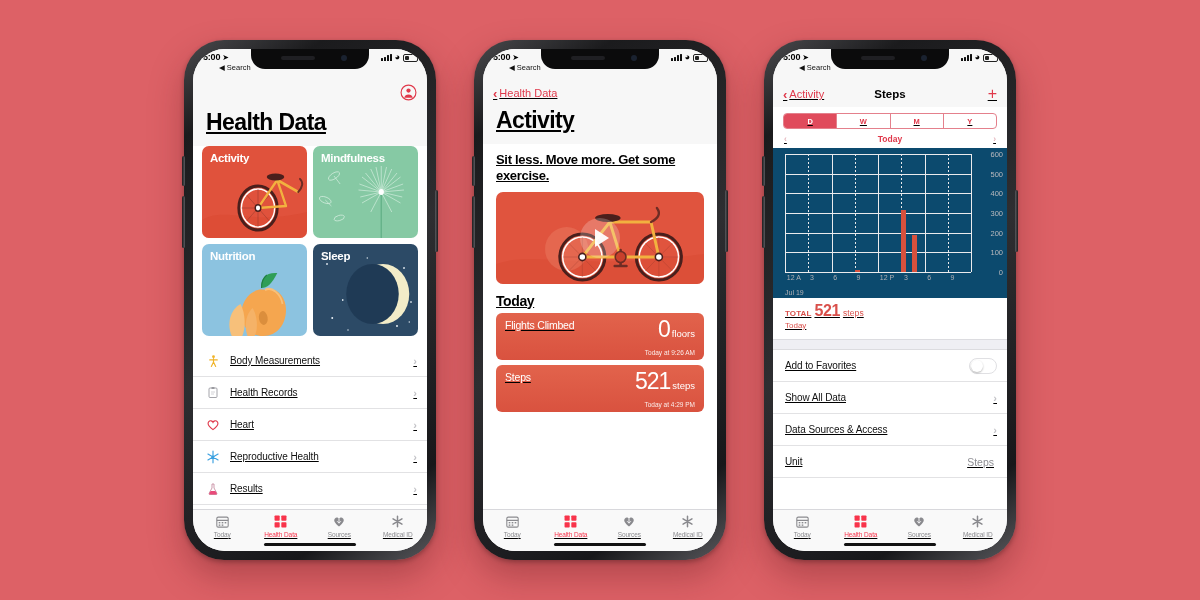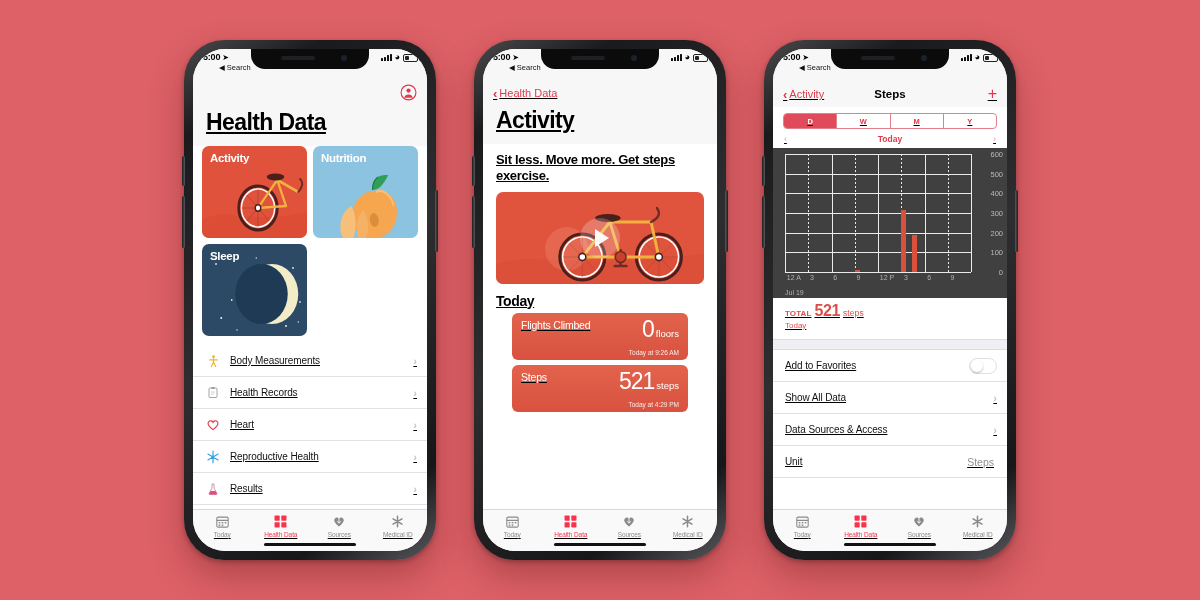--- a/index.html
+++ b/index.html
@@ -125,21 +125,21 @@
          letter-spacing:-.3px; color:#000; background:#fff; }
   .video { margin:0 13px; height:92px; border-radius:7px; overflow:hidden; position:relative; }
   .video svg { position:absolute; inset:0; width:100%; height:100%; }
   .play { position:absolute; left:50%; top:50%; transform:translate(-50%,-50%);
           width:40px; height:40px; border-radius:50%;
           background:rgba(255,255,255,.22); display:flex; align-items:center; justify-content:center; z-index:5; }
   .play::after { content:""; border-left:14px solid rgba(255,255,255,.95);
                  border-top:9px solid transparent; border-bottom:9px solid transparent; margin-left:4px; }
   .todayhdr { padding:9px 13px 4px; font-size:14px; font-weight:700; letter-spacing:-.4px; color:#000; }
   .mcard {
-    margin:0 29px 5px; height:47px; border-radius:6px; position:relative;
+    margin:0 13px 5px; height:47px; border-radius:6px; position:relative;
     background:linear-gradient(180deg,#e2634c 0%,#d9523f 100%);
     color:#fff; padding:6px 9px;
   }
   .mcard .mt { font-size:10.5px; font-weight:400; max-width:105px; line-height:1.18; letter-spacing:-.2px; }
   .mcard .mv { position:absolute; right:9px; top:5px; display:flex; align-items:baseline; }
   .mcard .mv b { font-size:23px; font-weight:300; letter-spacing:-1px; line-height:1; }
   .mcard .mv u { text-decoration:none; font-size:9.5px; font-weight:400; margin-left:2px; }
   .mcard .ms { position:absolute; right:9px; bottom:4px; font-size:6.5px; color:rgba(255,255,255,.88); }
 
   
@@ -148,21 +148,21 @@
   .seg div { flex:1; display:flex; align-items:center; justify-content:center;
              font-size:7.5px; font-weight:600; color:#e0394b;
              border-right:1px solid #e4808c; }
   .seg div:last-child { border-right:0; }
   .seg div.on { background:#e04b5c; color:#fff; }
   .daterow { display:flex; align-items:center; padding:5px 11px 4px; position:relative; }
   .daterow .dn { font-size:8.5px; color:#e5b6bd; font-weight:700; }
   .daterow .dc { position:absolute; left:0; right:0; text-align:center;
                  font-size:8.5px; font-weight:700; color:#e0394b; }
 
-  .chartwrap { position:relative; margin:0 0 0 0; height:150px; background:#404040; }
+  .chartwrap { position:relative; margin:0 0 0 0; height:150px; background:#0c4a6e; }
   .chart { position:absolute; left:12px; right:36px; top:6px; bottom:26px; }
   .gridv { position:absolute; inset:0; }
   .gridv i { position:absolute; top:0; bottom:0; width:1px; background:#ebebed; }
   .gridv i.dot { background:repeating-linear-gradient(to bottom,#e9e9eb 0 2px,transparent 2px 4px); }
   .gridh i { position:absolute; left:0; right:0; height:1px; background:#ebebed; }
   .axisL { position:absolute; right:4px; top:6px; bottom:26px; width:30px; }
   .axisL span { position:absolute; right:0; font-size:7.5px; color:#b9b9bd; transform:translateY(-50%); }
   .bars-area { position:absolute; inset:0; }
   .bar { position:absolute; bottom:0; background:#d8513d; width:5px; }
   .axisX { position:absolute; left:12px; right:36px; bottom:12px; height:12px; }
@@ -239,20 +239,39 @@
                 <path d="M64 62 L64 43 M64 62 L83 62 M64 62 L64 81 M64 62 L45 62 M64 62 L77 49 M64 62 L77 75 M64 62 L51 75 M64 62 L51 49"></path>
               </g>
               <path d="M64 62 L86 34 L110 46 M86 34 L96 60 M64 62 L96 60" fill="none" stroke="#f2b13f" stroke-width="2.6" stroke-linecap="round"></path>
               <path d="M110 46 q8 -8 2 -13" fill="none" stroke="#6d2c24" stroke-width="2.2" stroke-linecap="round"></path>
               <ellipse cx="84" cy="31" rx="10" ry="3.4" fill="#4a1f1c"></ellipse>
               <circle cx="64" cy="62" r="3.2" fill="#fff" stroke="#4a1f1c" stroke-width="1.6"></circle>
             </svg>
             <span class="lbl">Activity</span>
           </div>
 
+          <div class="tile" style="background:#86c9a4">
+            <svg viewBox="0 0 120 92" preserveAspectRatio="none">
+              <g stroke="#d9f0e3" stroke-width=".8" opacity=".85">
+                <path d="M78 92 L78 48" stroke="#5fae84" stroke-width="1.6"></path>
+                <g transform="translate(78,46)">
+                  <path d="M0 0 L0 -26 M0 0 L12 -23 M0 0 L22 -15 M0 0 L26 -2 M0 0 L22 11 M0 0 L12 20 M0 0 L-12 -23 M0 0 L-22 -15 M0 0 L-26 -2 M0 0 L-22 11 M0 0 L-12 20 M0 0 L6 -25 M0 0 L-6 -25 M0 0 L18 -19 M0 0 L-18 -19 M0 0 L25 -8 M0 0 L-25 -8 M0 0 L24 5 M0 0 L-24 5"></path>
+                </g>
+              </g>
+              <circle cx="78" cy="46" r="3" fill="#fff"></circle>
+              <g fill="none" stroke="#e3f4ea" stroke-width=".8" opacity=".8">
+                <ellipse cx="24" cy="30" rx="7" ry="3" transform="rotate(-28 24 30)"></ellipse>
+                <path d="M24 30 L31 38"></path>
+                <ellipse cx="14" cy="54" rx="7" ry="3" transform="rotate(18 14 54)"></ellipse>
+                <path d="M14 54 L21 60"></path>
+                <ellipse cx="30" cy="72" rx="6" ry="2.6" transform="rotate(-14 30 72)"></ellipse>
+              </g>
+            </svg>
+            <span class="lbl">Mindfulness</span>
+          </div>
 
           <div class="tile" style="background:#8cc3e0">
             <svg viewBox="0 0 120 92" preserveAspectRatio="none">
               <path d="M70 92 C50 92 42 76 46 63 C50 50 62 44 72 46 C84 42 96 52 96 66 C96 80 86 92 70 92Z" fill="#f5a64f"></path>
               <path d="M72 46 C80 42 90 50 92 60" fill="none" stroke="#f7c07a" stroke-width="2"></path>
               <path d="M68 44 C66 34 74 28 86 29 C80 40 74 44 68 44Z" fill="#2f9e57"></path>
               <path d="M68 44 C68 38 70 34 74 31" fill="none" stroke="#1f7b41" stroke-width="1.2"></path>
               <path d="M34 92 C28 80 32 66 44 60 C50 70 50 84 46 92Z" fill="#f7c07a"></path>
               <path d="M52 92 C48 82 50 70 58 64 C64 74 64 86 60 92Z" fill="#f5b267"></path>
               <ellipse cx="70" cy="74" rx="5" ry="7" fill="#c47a2e" opacity=".55" transform="rotate(-12 70 74)"></ellipse>
@@ -422,21 +441,21 @@
       <div class="navrow" style="height:24px;display:flex;align-items:center">
         <span class="nav-back">
           <span class="chev-l">‹</span>
           <span>Health Data</span>
         </span>
       </div>
 
       <div class="bigtitle">Activity</div>
 
       <div class="content">
-        <div class="sub">Sit less. Move more. Get steps exercise.</div>
+        <div class="sub">Sit less. Move more. Get some exercise.</div>
 
         <div class="video">
           <svg viewBox="0 0 212 92" preserveAspectRatio="none">
             <rect width="212" height="92" fill="#e0543e"></rect>
             <path d="M0 72 C40 58 72 80 212 62 L212 92 L0 92Z" fill="#d84a33" opacity=".55"></path>
             <circle cx="72" cy="57" r="22" fill="#ea7a5f" opacity=".5"></circle>
             <circle cx="88" cy="65" r="23" fill="none" stroke="#4a1f1c" stroke-width="3"></circle>
             <circle cx="88" cy="65" r="20" fill="none" stroke="#fff" stroke-width="1.5"></circle>
             <circle cx="166" cy="65" r="23" fill="none" stroke="#4a1f1c" stroke-width="3"></circle>
             <circle cx="166" cy="65" r="20" fill="none" stroke="#fff" stroke-width="1.5"></circle>

